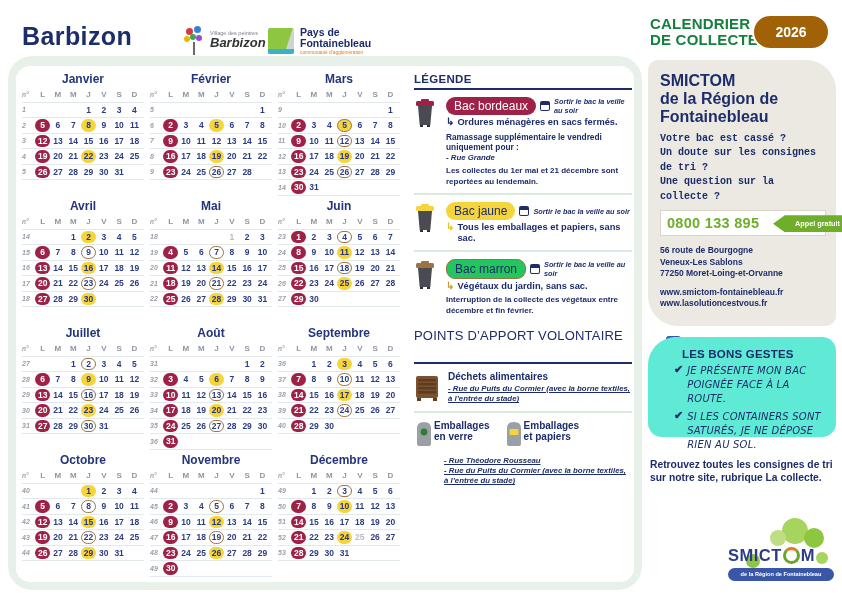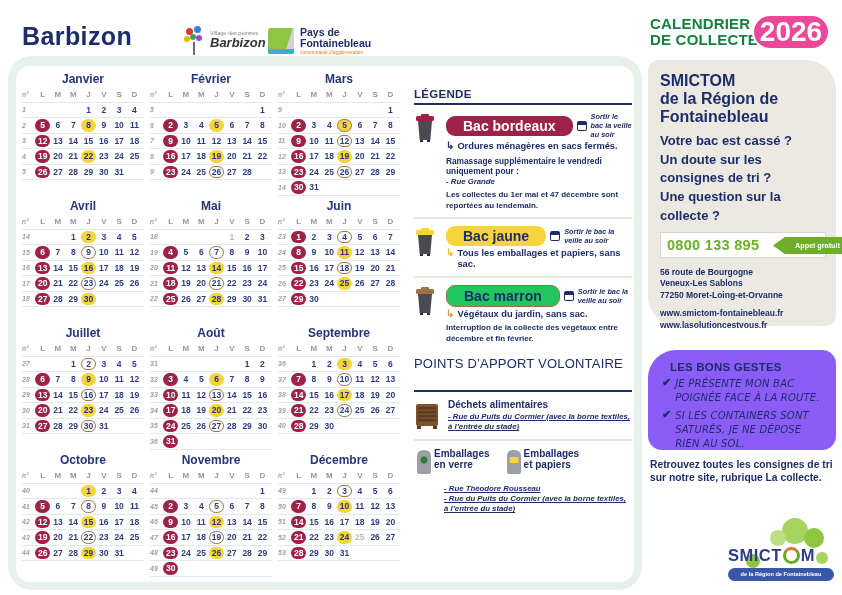--- a/index.html
+++ b/index.html
@@ -21,21 +21,21 @@
   .logo-barbizon .tag{font-size:5.5px;color:#7a7f8a;}
   .logo-barbizon .nm{font-size:13px;color:#333;font-weight:600;font-style:italic;}
   .logo-pays{position:absolute;left:268px;top:24px;width:120px;height:34px;display:flex;align-items:center;gap:6px;}
   .pays-mark{width:26px;height:26px;background:#cfd3d6;position:relative;overflow:hidden;border-radius:2px;}
   .pays-mark i{position:absolute;left:-4px;bottom:-4px;width:24px;height:30px;background:#8ec63f;transform:skewX(-18deg);}
   .pays-mark u{position:absolute;left:0;bottom:0;width:26px;height:5px;background:#3ab0c9;text-decoration:none;}
   .logo-pays .txt{line-height:1.05;}
   .logo-pays .nm{font-size:10.5px;font-weight:800;color:#1d2d6b;}
   .logo-pays .tag{font-size:4.8px;color:#e07b2a;}
   .cal-head{position:absolute;left:650px;top:16px;font-size:15px;font-weight:800;color:#15803d;line-height:1.08;letter-spacing:.2px;}
-  .year-pill{position:absolute;left:752px;top:14px;width:78px;height:36px;background:#ec4899;border:2px solid #fff;border-radius:19px;color:#fff;font-size:28px;font-weight:800;display:flex;align-items:center;justify-content:center;box-sizing:border-box;}
+  .year-pill{position:absolute;left:752px;top:14px;width:78px;height:36px;background:#a16207;border:2px solid #fff;border-radius:19px;color:#fff;font-size:14px;font-weight:800;display:flex;align-items:center;justify-content:center;box-sizing:border-box;}
 
   
   .mint-panel{position:absolute;left:8px;top:56px;width:634px;height:534px;background:#e7f1e9;border-radius:24px;}
   .white-inner{position:absolute;left:16px;top:66px;width:618px;height:516px;background:#fff;border-radius:14px;}
 
   
   .months-grid{position:absolute;left:22px;top:72px;display:grid;grid-template-columns:repeat(3,122px);grid-auto-rows:127px;column-gap:6px;}
   .month{width:122px;}
   .m-title{text-align:center;font-size:12px;font-weight:800;color:#24357d;height:15px;line-height:15px;}
   .m-row{display:flex;align-items:center;height:15.5px;border-bottom:1px solid #e2e9ec;box-sizing:border-box;}
@@ -44,27 +44,27 @@
   .m-head .dc{color:#9096a2;font-size:8px;}
   .m-head .wn{font-size:6.5px;}
   .day-holiday{color:#b7bcc4;}
   .mark{display:inline-block;width:15px;height:12.5px;line-height:12.5px;border-radius:8px;font-size:8.5px;font-weight:700;box-sizing:border-box;}
   .mark-b{background:#9e2247;color:#fff;}
   .mark-j{background:#f6d53c;color:#24357d;}
   .mark-m{border:1.3px solid #9c7342;color:#2b3c86;line-height:10px;background:#fff;}
   .mark-jm{background:#f6d53c;border:1.3px solid #9c7342;color:#24357d;line-height:10px;}
 
   
-  .legend-col{position:absolute;left:414px;top:88px;width:218px;color:#1d2d6b;}
+  .legend-col{position:absolute;left:414px;top:73px;width:218px;color:#1d2d6b;}
   .lg-title{font-size:11.5px;font-weight:800;letter-spacing:.3px;border-bottom:2.5px solid #1d2d6b;padding-bottom:3px;}
   .lg-sec{display:flex;gap:6px;margin-top:7px;}
   .lg-icon{width:26px;flex:none;padding-top:2px;}
   .lg-body{flex:1;}
   .pill-row{display:flex;align-items:center;gap:4px;}
-  .pill{font-size:14px;font-weight:700;padding:2px 17px;border-radius:9px;white-space:nowrap;}
+  .pill{font-size:12px;font-weight:400;padding:2px 8px;border-radius:9px;white-space:nowrap;}
   .pill-b{background:#9e2247;color:#fff;}
   .pill-j{background:#f6d53c;color:#1d2d6b;}
   .pill-m{background:#22c55e;border:1.5px solid #9c7342;color:#1d2d6b;}
   .cal-ico{width:10px;height:10px;flex:none;border:1.4px solid #1d2d6b;border-top:4px solid #1d2d6b;border-radius:2px;box-sizing:border-box;}
   .sortir{font-size:7.3px;font-style:italic;font-weight:700;}
   .desc-row{display:flex;gap:3px;margin-top:2px;font-size:9.3px;font-weight:800;line-height:1.15;}
   .hook{font-size:10px;font-weight:800;line-height:1;}
   .hook-b{color:#1d2d6b;}
   .hook-j{color:#e8c21f;}
   .hook-m{color:#c8a03a;}
@@ -79,32 +79,32 @@
   .pav-two{display:flex;gap:14px;margin-top:7px;}
   .pav-grp{display:flex;}
   .pav-grp .pav-label{line-height:1.1;}
   .pav-addr-block{margin:4px 0 0 30px;}
 
   
   .beige-panel{position:absolute;left:648px;top:60px;width:188px;height:266px;background:#ebe9e1;border-radius:10px 30px 10px 30px;box-sizing:border-box;padding:12px 10px 0 12px;color:#1d2d6b;}
   .org{font-size:16px;font-weight:800;line-height:1.12;}
   .sub{font-size:9.3px;font-weight:800;line-height:1.2;margin-top:6px;}
   .q-list{margin-top:6px;}
-  .q-line{font-size:13px;font-weight:700;line-height:1.45;}
+  .q-line{font-size:10px;font-weight:700;line-height:1.45;font-family:Liberation Mono, monospace;}
   .phone-box{position:relative;margin-top:6px;width:166px;height:26px;background:#fff;border:1px solid #d9d6c9;box-sizing:border-box;}
   .phone-num{color:#6fae2a;font-size:14.5px;font-weight:800;line-height:24px;padding-left:6px;letter-spacing:.3px;}
   .phone-flag{position:absolute;left:112px;top:4px;width:74px;height:17px;background:#6fae2a;color:#fff;font-size:7.3px;font-weight:800;line-height:17px;text-align:right;padding-right:7px;box-sizing:border-box;clip-path:polygon(0 50%,16% 0,100% 0,100% 100%,16% 100%);}
   .addr-line,.web-line{font-size:8.5px;font-weight:800;line-height:1.35;}
   .addr-list{margin-top:9px;}
   .web-list{margin-top:7px;}
   .fb-row{display:flex;align-items:center;gap:5px;margin:9px 0 0 6px;}
   .fb-ico{width:15px;height:15px;background:#3a57a7;border-radius:3px;color:#fff;font-size:12px;font-weight:800;text-align:center;line-height:15px;font-family:"DejaVu Serif",serif;}
   .fb-handle{font-size:10px;font-weight:700;margin-top:38px;}
 
-  .gestes-box{position:absolute;left:648px;top:350px;width:188px;height:100px;background:#8b5cf6;border-radius:28px 14px 14px 14px;box-sizing:border-box;padding:11px 8px 8px 14px;color:#1d2d6b;}
+  .gestes-box{position:absolute;left:648px;top:337px;width:188px;height:100px;background:#5eead4;border-radius:28px 14px 14px 14px;box-sizing:border-box;padding:11px 8px 8px 26px;color:#1d2d6b;}
   .gestes-title{font-size:11.5px;font-weight:800;margin-left:8px;letter-spacing:.2px;}
   .geste-item{display:flex;gap:4px;margin-top:4px;}
   .check{font-size:11px;font-weight:800;line-height:1;color:#1d2d6b;flex:none;}
   .geste-text{font-family:"DejaVu Sans",sans-serif;font-size:10px;font-style:italic;font-weight:400;line-height:1.4;letter-spacing:.2px;}
   .footer-note{position:absolute;left:650px;top:458px;width:184px;font-size:10.3px;font-weight:800;color:#1d2d6b;line-height:1.3;}
 
   .smictom-logo{position:absolute;left:726px;top:518px;width:110px;height:70px;}
   .foliage i{position:absolute;border-radius:50%;}
   .foliage .f1{width:26px;height:26px;background:#a7d45e;left:56px;top:0;}
   .foliage .f2{width:20px;height:20px;background:#8ec63f;left:78px;top:10px;}
@@ -968,21 +968,21 @@
           <span class="pill pill-b">Bac bordeaux</span>
           <span class="cal-ico"></span>
           <span class="sortir">Sortir le bac la veille au soir</span>
         </div>
         <div class="desc-row">
             <span class="hook hook-b">↳</span>
             <span>Ordures ménagères en sacs fermés.</span>
           </div>
         <div class="lg-bold">Ramassage supplémentaire le vendredi uniquement pour :</div>
         <div class="lg-it">- Rue Grande</div>
-        <div class="lg-note">Les collectes du 1er mai et 47 décembre sont reportées au lendemain.</div>
+        <div class="lg-note">Les collectes du 1er mai et 21 décembre sont reportées au lendemain.</div>
       </div>
     </div>
 
     <div class="lg-div"></div>
 
     <div class="lg-sec">
       <div class="lg-icon">
         <svg class="bin-svg" width="22" height="28" viewBox="0 0 22 28">
             <rect x="7" y="0" width="8" height="3" rx="1" fill="#f6d53c"></rect>
             <rect x="2" y="2" width="18" height="5" rx="1.5" fill="#f6d53c"></rect>

